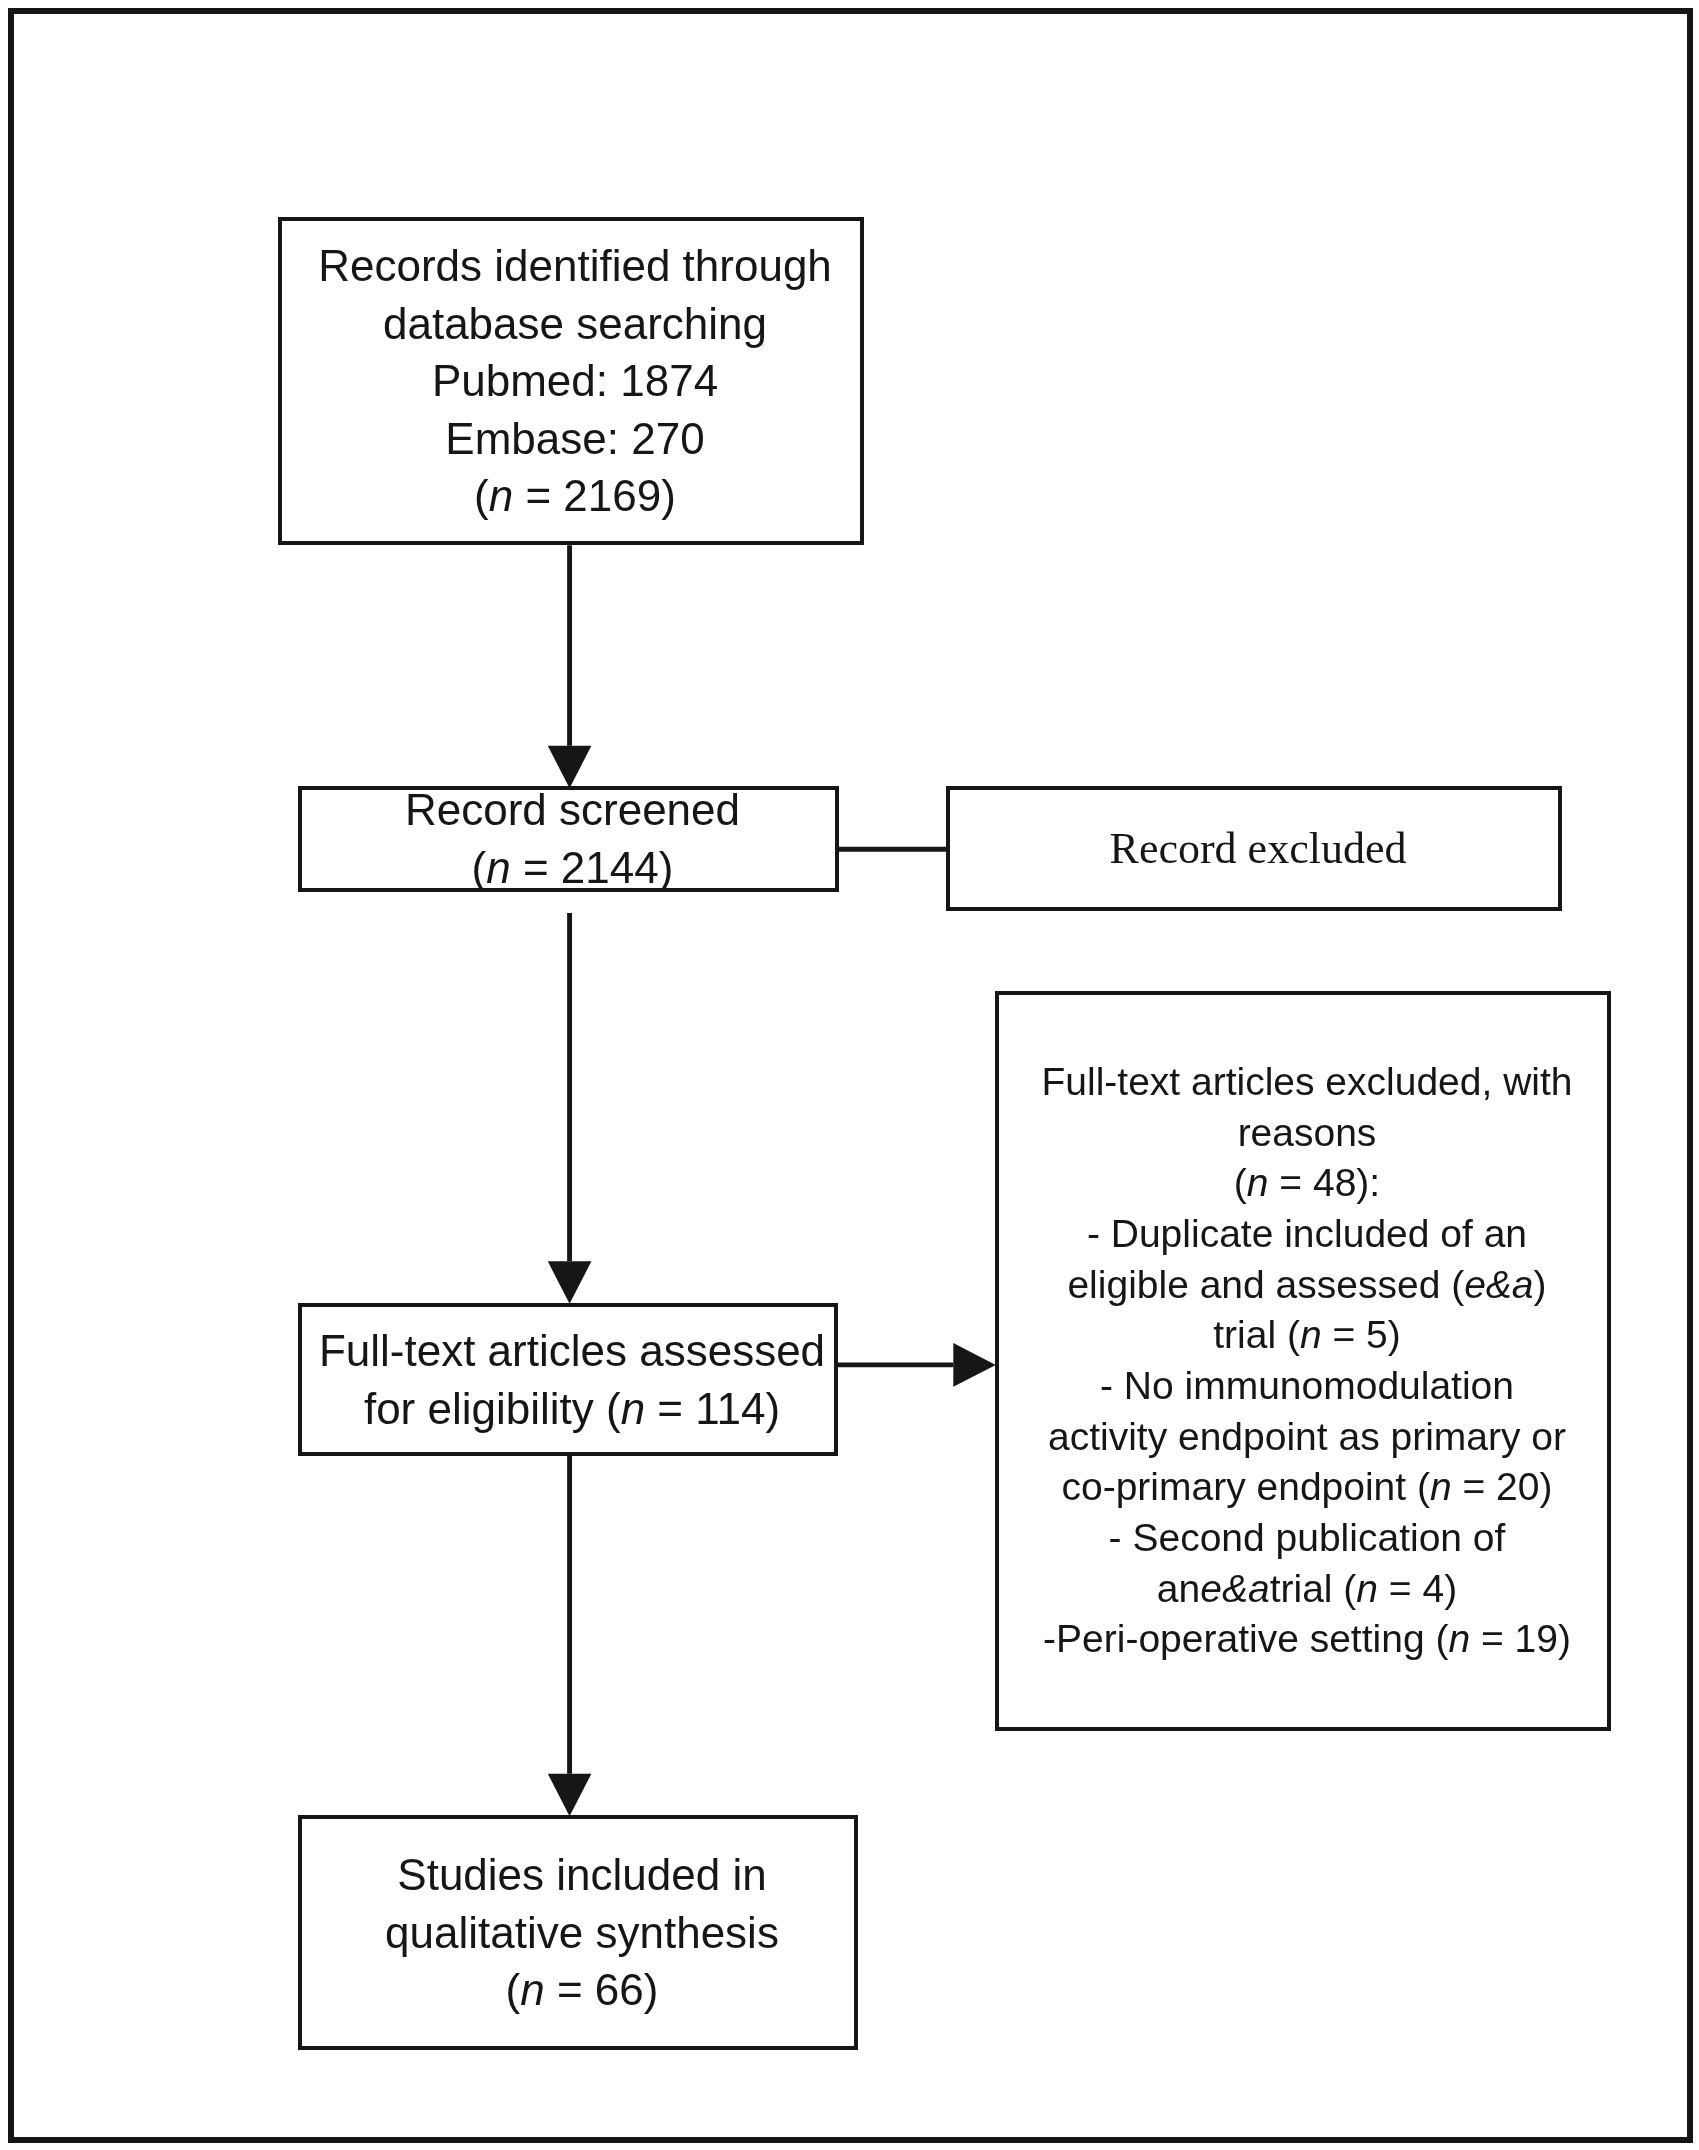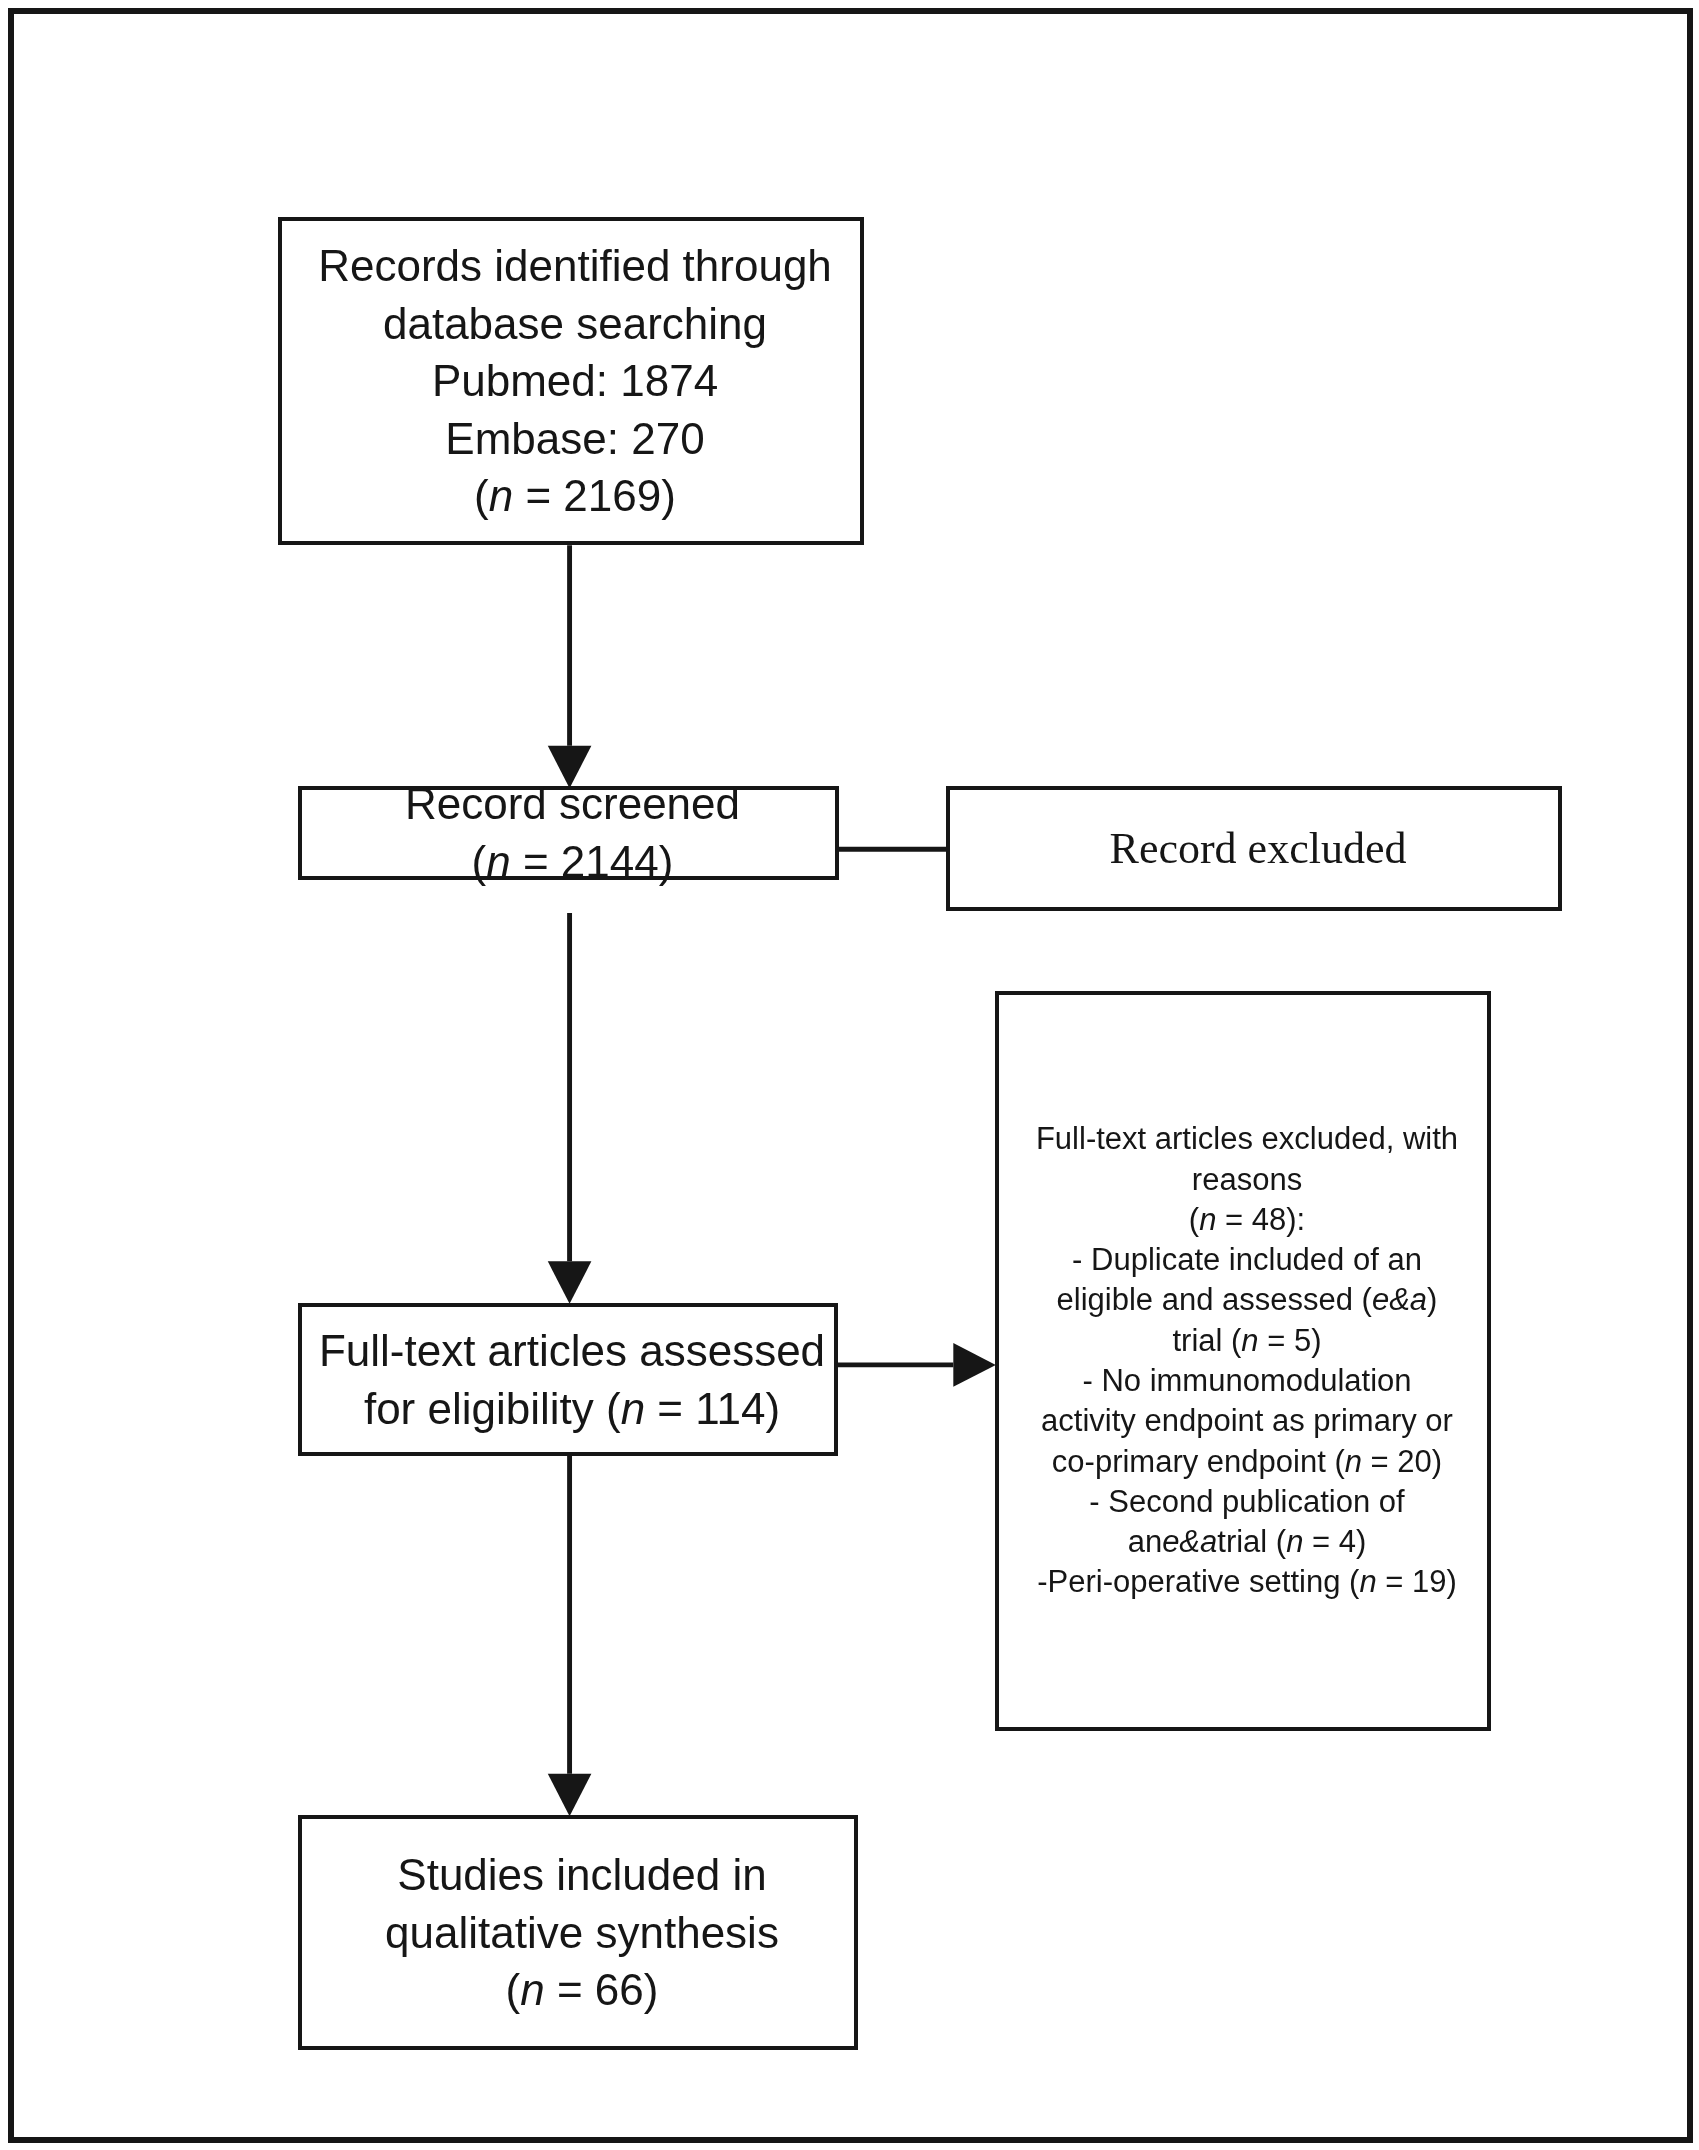--- a/index.html
+++ b/index.html
@@ -31,24 +31,24 @@
   .it { font-style:italic; }
   .arrows {
     position:absolute; left:0; top:0;
     width:1700px; height:2151px;
     pointer-events:none;
   }
   .arrows line { stroke:var(--ink); stroke-width:9; }
   .arrows polygon { fill:var(--ink); }
 
   #box-identification { left:278px;  top:217px;  width:586px; height:328px; }
-  #box-screened       { left:298px;  top:786px; width:541px;  height:94px; }
+  #box-screened       { left:298px;  top:786px; width:541px;  height:106px; }
   #box-excluded       { left:946px; top:786px; width:616px; height:125px;font-family:Liberation Serif, serif; }
   #box-fulltext       { left:298px;  top:1303px; width:540px;  height:153px; }
-  #box-reasons        { left:995px; top:991px; width:496px; height:740px; font-size:31px; line-height:1.3; }
+  #box-reasons        { left:995px; top:991px; width:616px; height:740px; font-size:39px; line-height:1.3; }
   #box-included       { left:298px;  top:1815px; width:560px;  height:235px; }
 </style>
 </head>
 <body>
 
 <div class="canvas">
 
   <div class="frame"></div>
 
   <svg class="arrows" viewBox="0 0 3119 3946" xmlns="http://www.w3.org/2000/svg">

